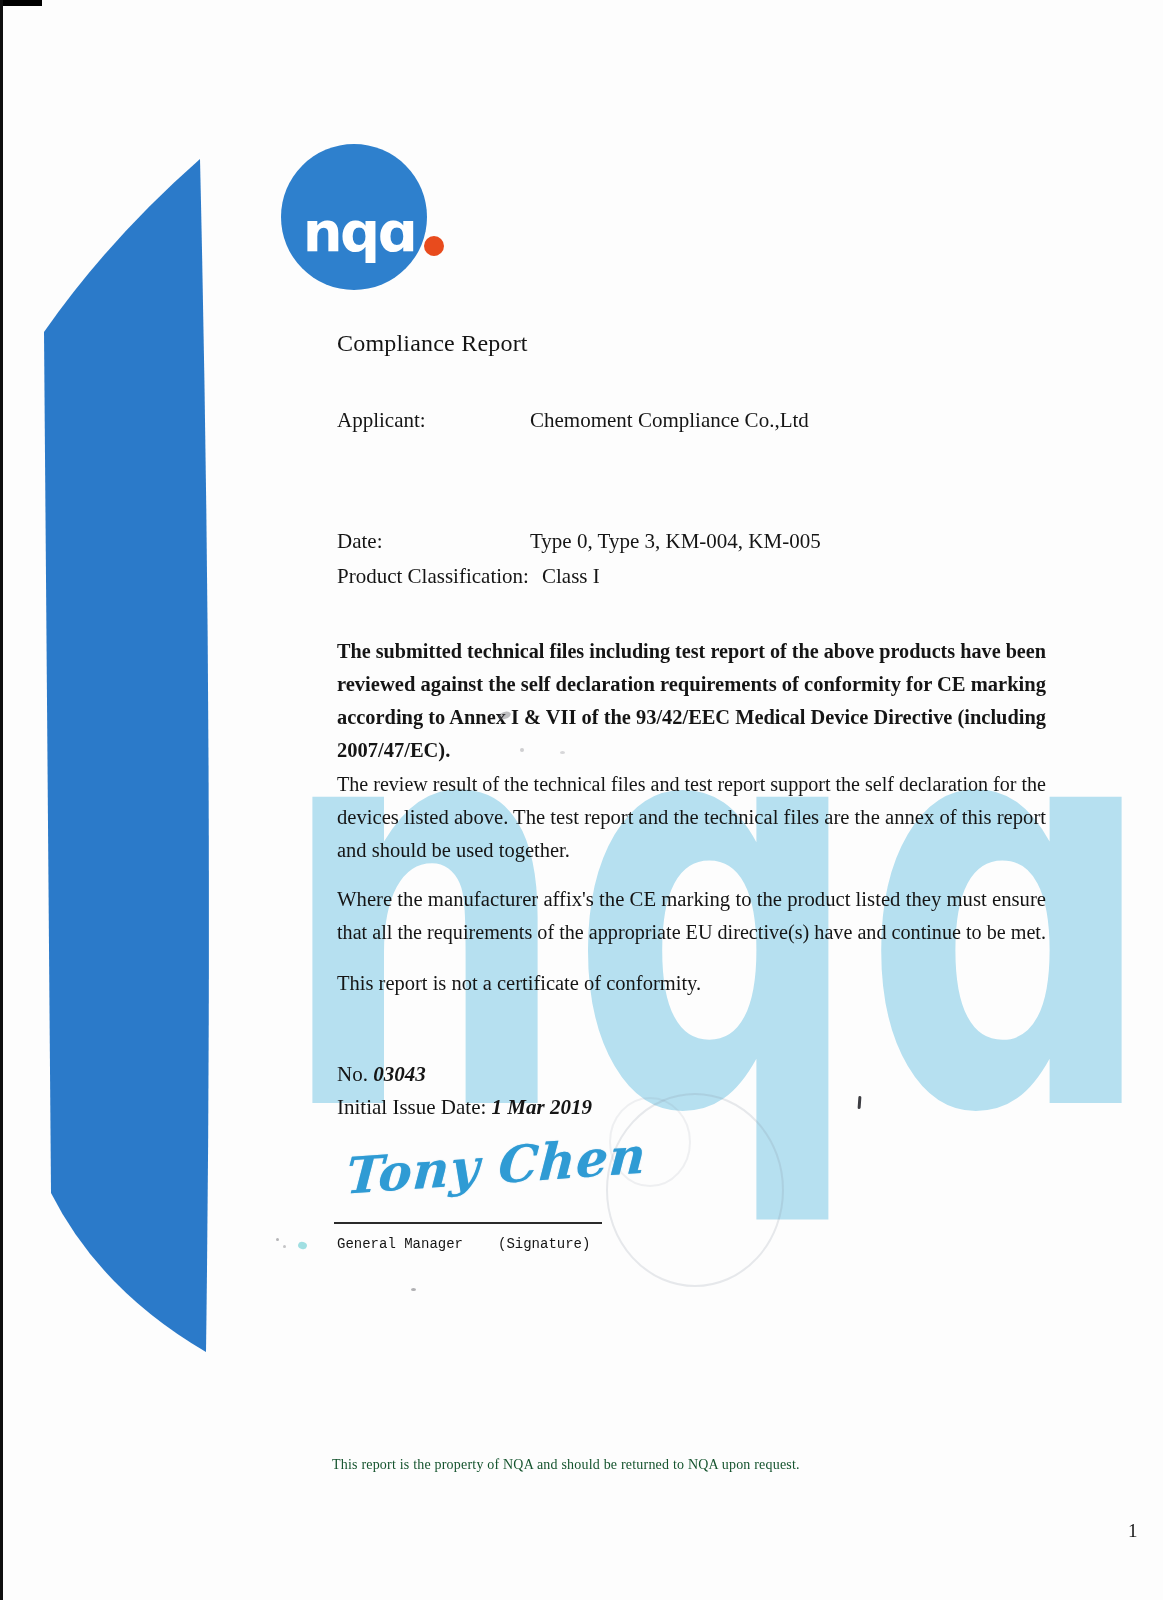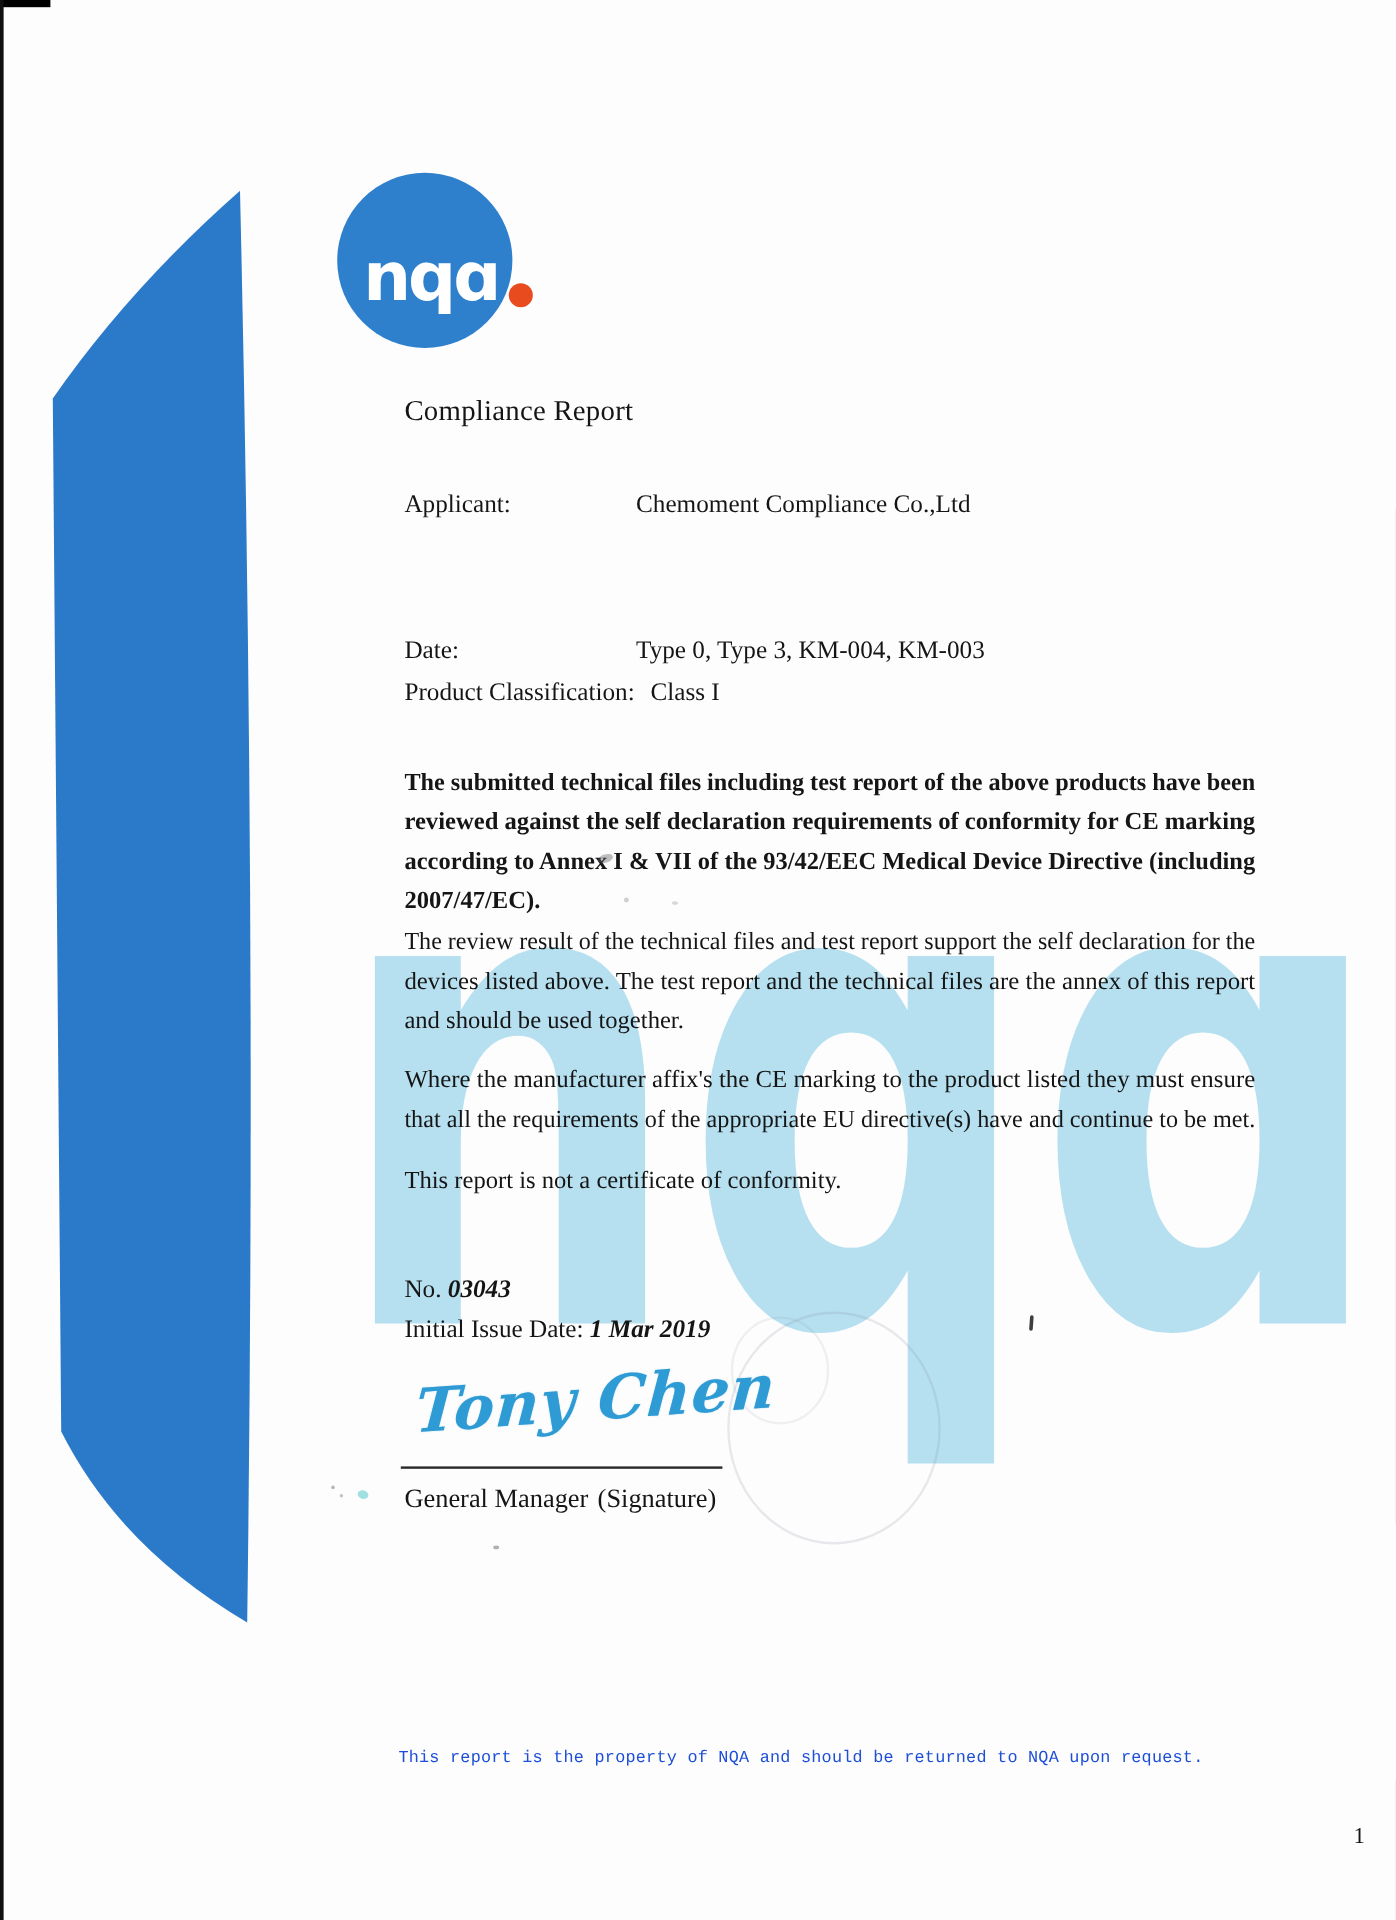--- a/index.html
+++ b/index.html
@@ -55,25 +55,25 @@
 
   #signature-script{
     left:346px;top:1136px;font-family:"DejaVu Serif", serif;
     font-style:italic;font-weight:bold;font-size:50px;color:#2f9bd4;
     transform:rotate(-4deg) skewX(-8deg);letter-spacing:1px;z-index:3;
     text-shadow:0 0 1px rgba(47,155,212,.55);
   }
   #signature-line{
     left:334px;top:1222px;width:268px;height:2px;background:#2a2a2a;z-index:3;
   }
-  #sig-caption-row{left:337px;top:1236px;font-size:22px;z-index:3;width:400px;}
+  #sig-caption-row{left:337px;top:1236px;font-size:14px;z-index:3;width:400px;font-family:Liberation Mono, monospace;}
   #sig-role{display:inline-block;width:161px;}
   #footer-note{
-    left:332px;top:1457px;font-family:Liberation Mono, monospace;
-    font-size:14px;color:#1d4ed8;letter-spacing:.2px;
+    left:332px;top:1457px;font-family:Liberation Serif, serif;
+    font-size:14px;color:#14532d;letter-spacing:.2px;
   }
   #page-number{left:1128px;top:1520px;font-size:19px;}
 
   
   .artifact{z-index:6;}
   #corner-bar{left:0;top:0;width:42px;height:6px;background:#000;}
   #edge-line{left:0;top:0;width:3px;height:1600px;background:#101010;}
   .smudge{border-radius:50%;}
   #smudge-1{left:498px;top:712px;width:13px;height:7px;background:rgba(95,95,100,.4);transform:rotate(-18deg);}
   #smudge-2{left:520px;top:748px;width:4px;height:4px;background:rgba(120,120,125,.35);}
@@ -108,21 +108,21 @@
     </div>
     <div id="logo-dot"></div>
   </div>
 
   <div class="abs textlayer" id="doc-title">Compliance Report</div>
 
   <div class="abs textlayer field-row" id="row-applicant">
     <span class="field-label">Applicant:</span><span>Chemoment Compliance Co.,Ltd</span>
   </div>
   <div class="abs textlayer field-row" id="row-type">
-    <span class="field-label">Date:</span><span>Type 0, Type 3, KM-004, KM-003</span>
+    <span class="field-label">Date:</span><span>Type 0, Type 3, KM-004, KM-005</span>
   </div>
   <div class="abs textlayer field-row" id="row-class">
     <span class="field-label wide">Product Classification:</span><span>Class I</span>
   </div>
 
   <svg id="para-svg" width="1163" height="1600" viewBox="0 0 1163 1600">
     <text class="b" x="337" y="658" textLength="709" lengthAdjust="spacingAndGlyphs">The submitted technical files including test report of the above products have been</text>
     <text class="b" x="337" y="691" textLength="709" lengthAdjust="spacingAndGlyphs">reviewed against the self declaration requirements of conformity for CE marking</text>
     <text class="b" x="337" y="724" textLength="709" lengthAdjust="spacingAndGlyphs">according to Annex I &amp; VII of the 93/42/EEC Medical Device Directive (including</text>
     <text class="b" x="337" y="757">2007/47/EC).</text>

